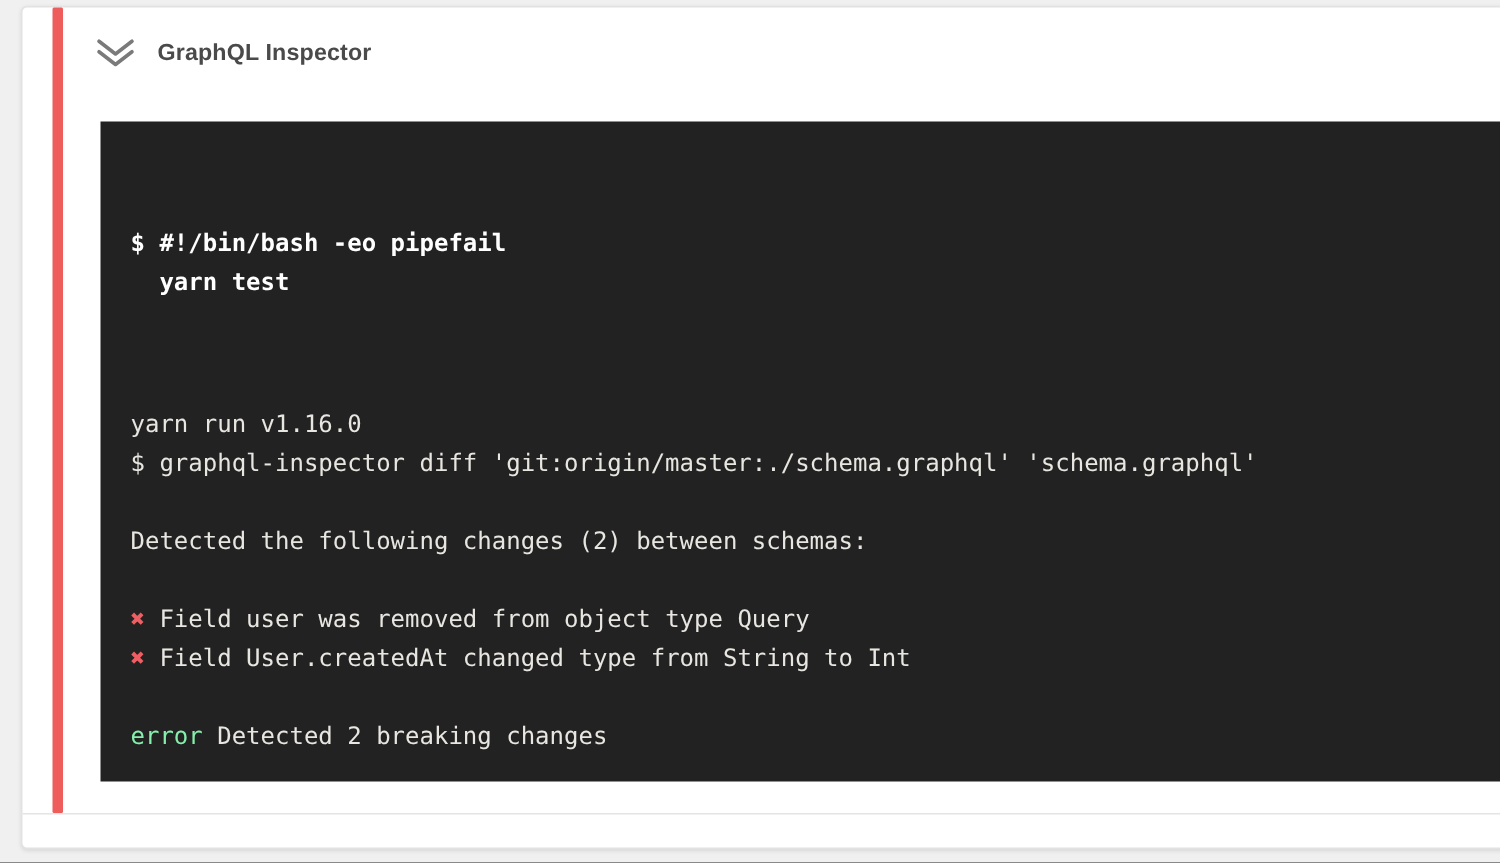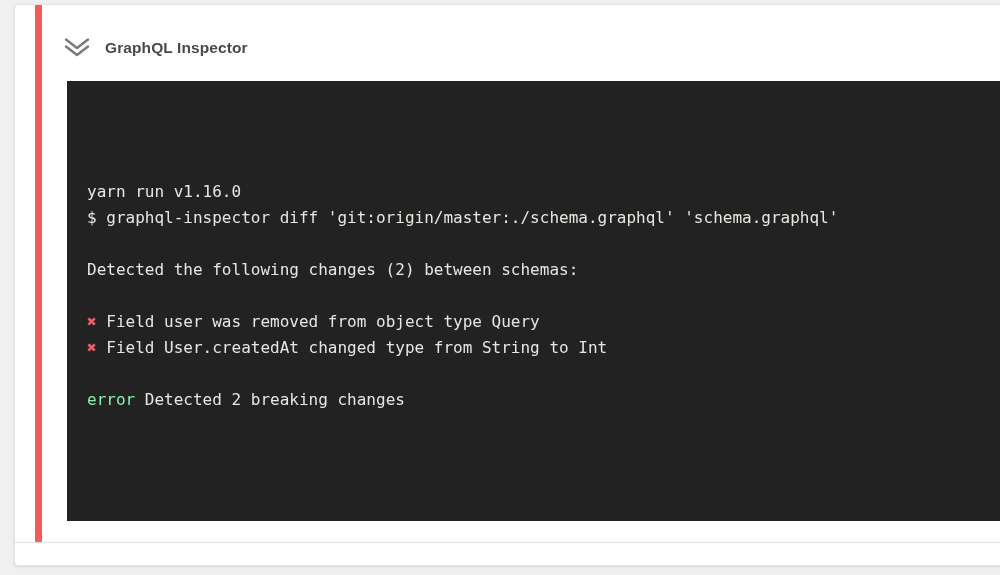--- a/index.html
+++ b/index.html
@@ -36,21 +36,21 @@
     left: 20px;
     top: 0;
     width: 7px;
     height: 100%;
     background: #ee5c5c;
     border-radius: 1px;
   }
   .collapse-toggle {
     position: absolute;
     left: 48px;
-    top: 31px;
+    top: 19px;
     display: flex;
     align-items: center;
     gap: 14px;
     cursor: pointer;
     background: none;
     border: none;
     padding: 0;
   }
   .collapse-toggle .icon {
     display: inline-flex;
@@ -77,21 +77,21 @@
     line-height: 26px;
     color: #e8e6e1;
     white-space: pre;
     overflow: hidden;
   }
   .terminal .cmd-block {
     color: #ffffff;
     font-weight: bold;
   }
   .terminal .out-block {
-    margin-top: 30px;
+    margin-top: 17px;
   }
   .tline {
     height: 26px;
   }
   .tline .error { color: #86efac; }
   .tline .error-x { color: #ef5e63; font-weight: bold; }
 </style>
 </head>
 <body>
 
@@ -103,17 +103,18 @@
       <span class="icon">
         <svg width="28" height="23" viewBox="0 0 28 23">
           <polyline points="3,3.5 14,12 25,3.5" fill="none" stroke="#7a7a7a" stroke-width="2.4" stroke-linecap="round" stroke-linejoin="round"></polyline>
           <polyline points="3,10.5 14,19 25,10.5" fill="none" stroke="#7a7a7a" stroke-width="2.4" stroke-linecap="round" stroke-linejoin="round"></polyline>
         </svg>
       </span>
       <span class="step-title">GraphQL Inspector</span>
     </button>
 
     <div class="terminal">
+      <div class="cmd-block"><div class="tline"><span>$ #!/bin/bash -eo pipefail</span></div><div class="tline"><span>  yarn test</span></div></div>
       <div class="out-block"><div class="tline"><span>yarn run v1.16.0</span></div><div class="tline"><span>$ graphql-inspector diff 'git:origin/master:./schema.graphql' 'schema.graphql'</span></div><div class="tline">&nbsp;</div><div class="tline"><span>Detected the following changes (2) between schemas:</span></div><div class="tline">&nbsp;</div><div class="tline"><span class="error-x">✖</span><span> Field user was removed from object type Query</span></div><div class="tline"><span class="error-x">✖</span><span> Field User.createdAt changed type from String to Int</span></div><div class="tline">&nbsp;</div><div class="tline"><span class="error">error</span><span> Detected 2 breaking changes</span></div><div class="tline">&nbsp;</div></div>
     </div>
   </div>
   <div></div>
 </div>
 
 </body></html>

